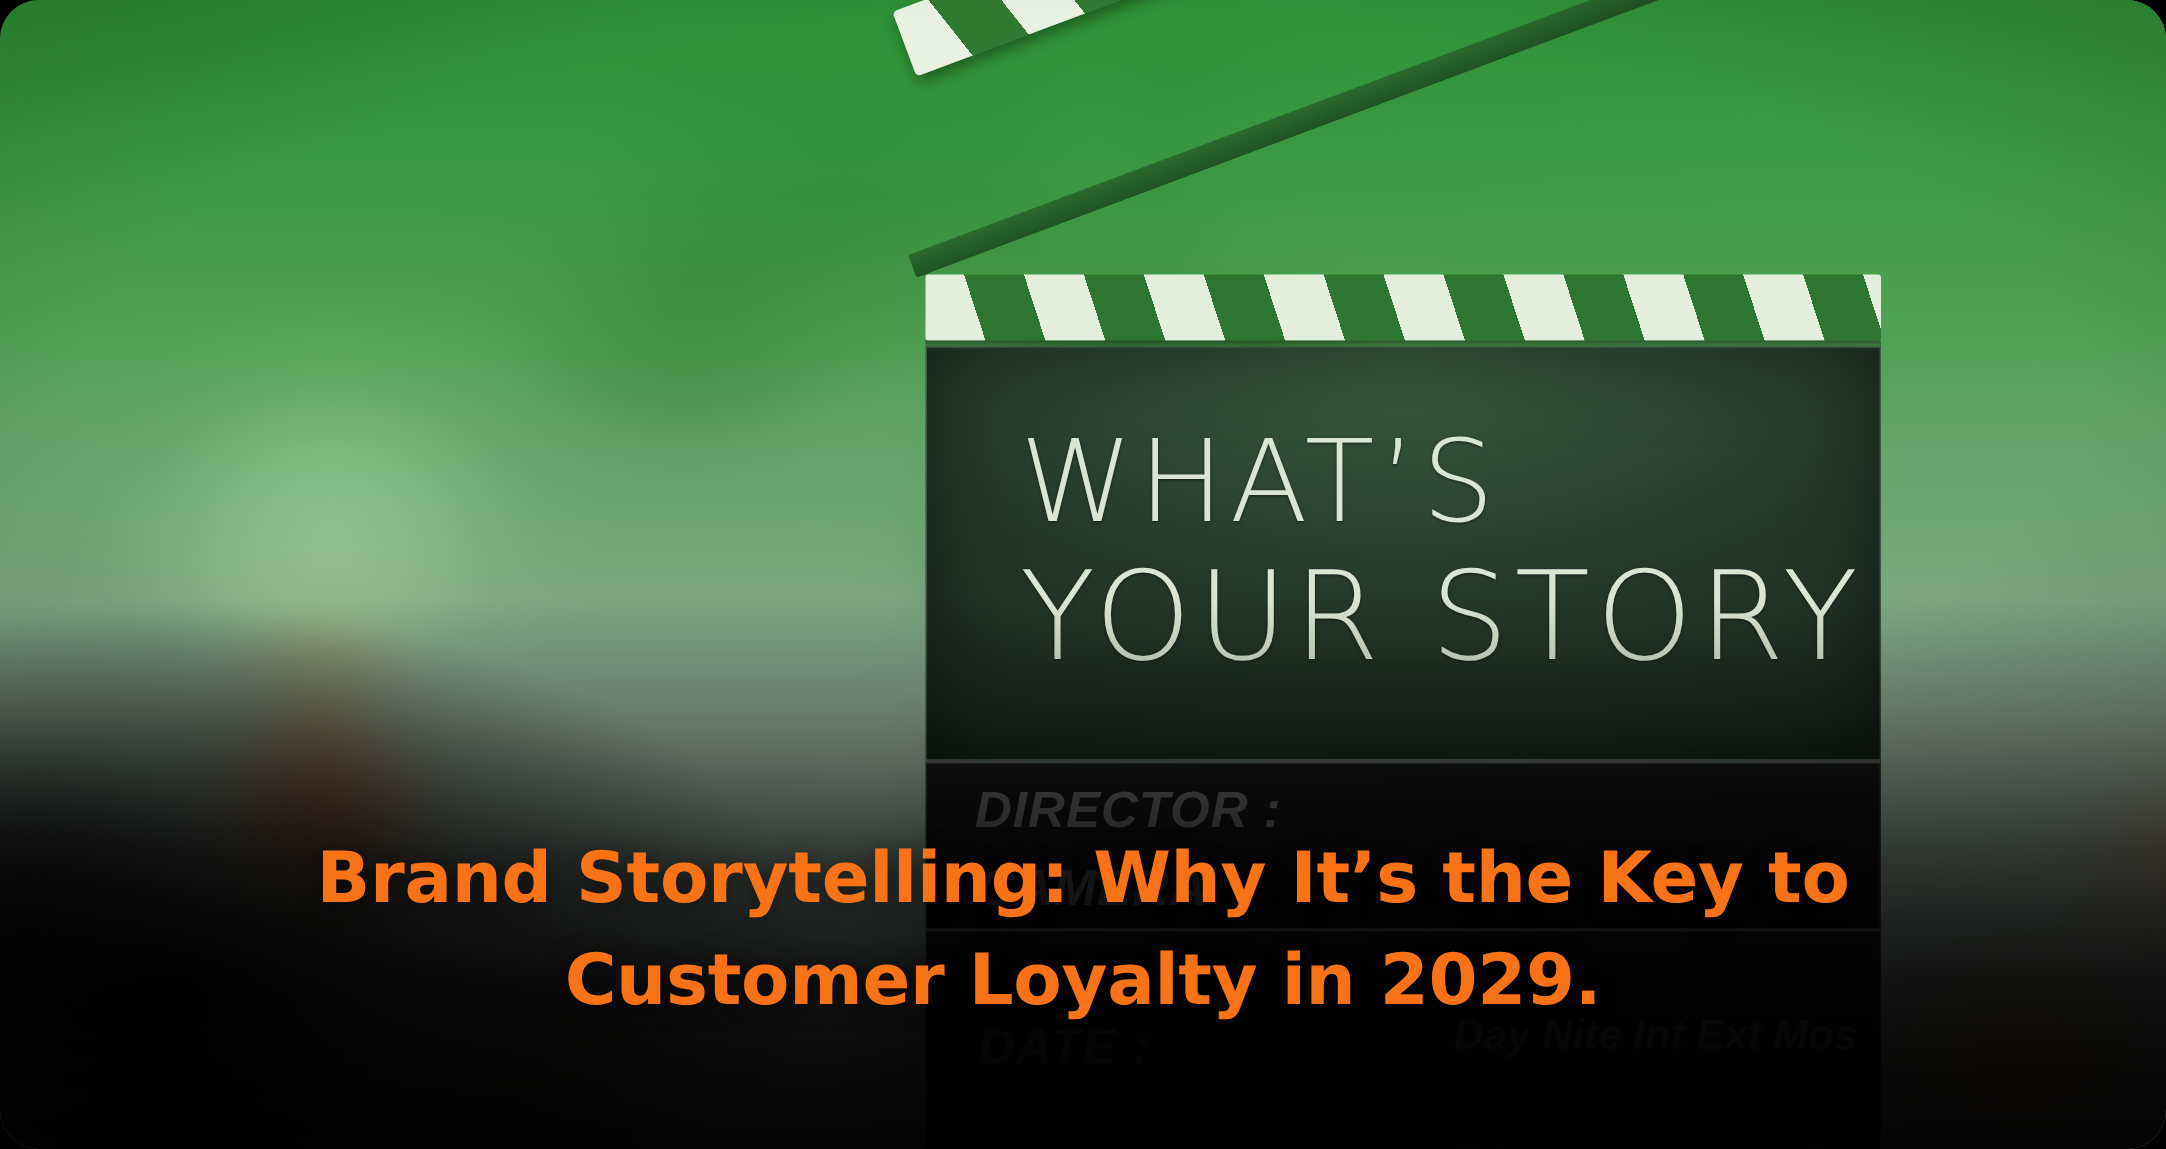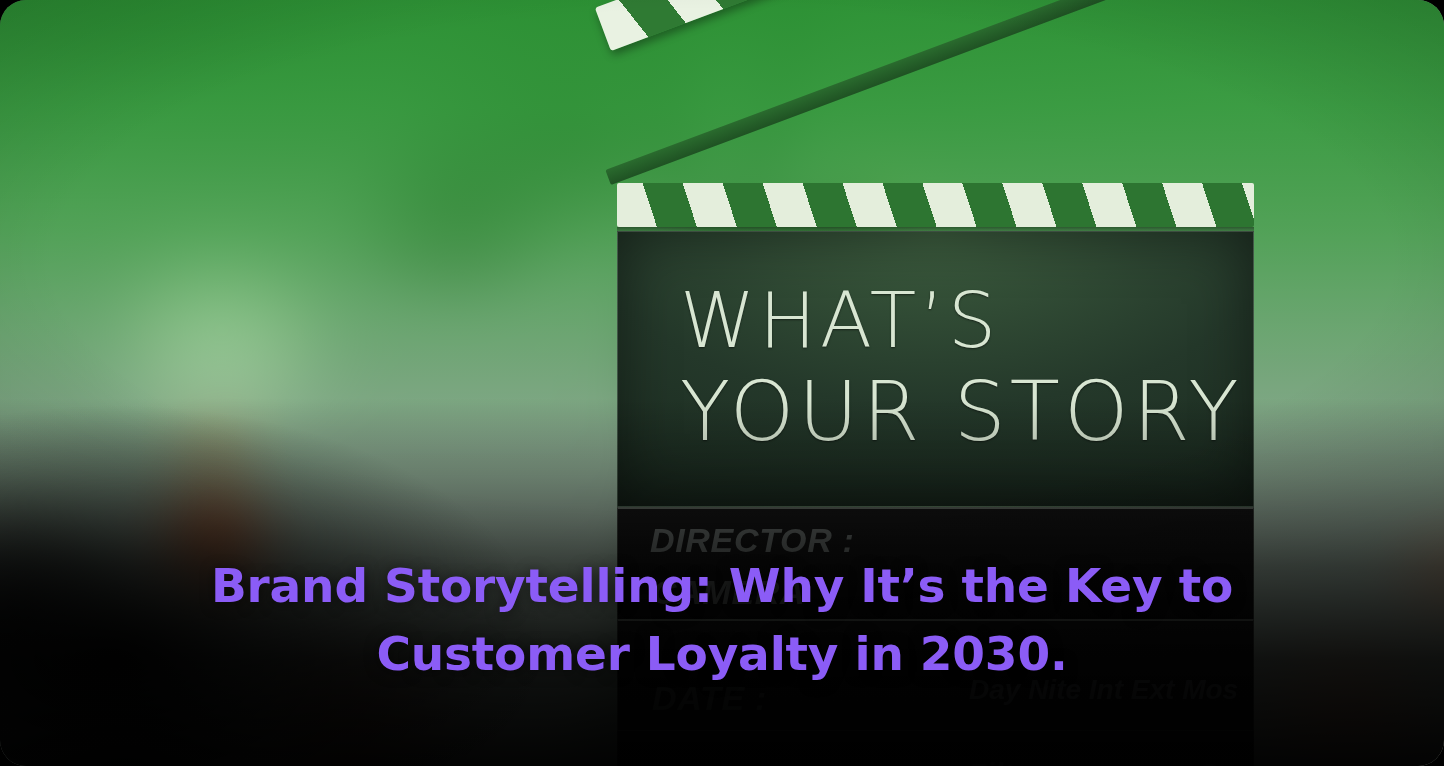--- a/index.html
+++ b/index.html
@@ -212,21 +212,21 @@
     position:absolute; inset:0;
     background:radial-gradient(42% 46% at 8% 86%, rgba(0,0,0,.92) 0%, rgba(0,0,0,0) 72%);
   }
 
   
   .headline {
     position:absolute;
     left:0; right:0; bottom:78px;
     text-align:center;
     padding:0 60px;
-    color:#8b5cf6;
+    color:#f97316;
     font-family:"DejaVu Sans", sans-serif;
     font-weight:700;
     font-size:47px;
     line-height:1.45;
     letter-spacing:-0.004em;
     text-shadow:0 2px 14px rgba(0,0,0,.55);
   }
   .headline .ln { display:block; }
 </style>
 </head>
@@ -268,16 +268,16 @@
       <span class="b-sync">Sync</span>
     </div>
 
   </div>
 
   <div class="shade"></div>
   <div class="shade-left"></div>
 
   <div class="headline">
     <span class="ln">Brand Storytelling: Why It’s the Key to</span>
-    <span class="ln">Customer Loyalty in 2030.</span>
+    <span class="ln">Customer Loyalty in 2029.</span>
   </div>
 
 </div>
 
 </body></html>

